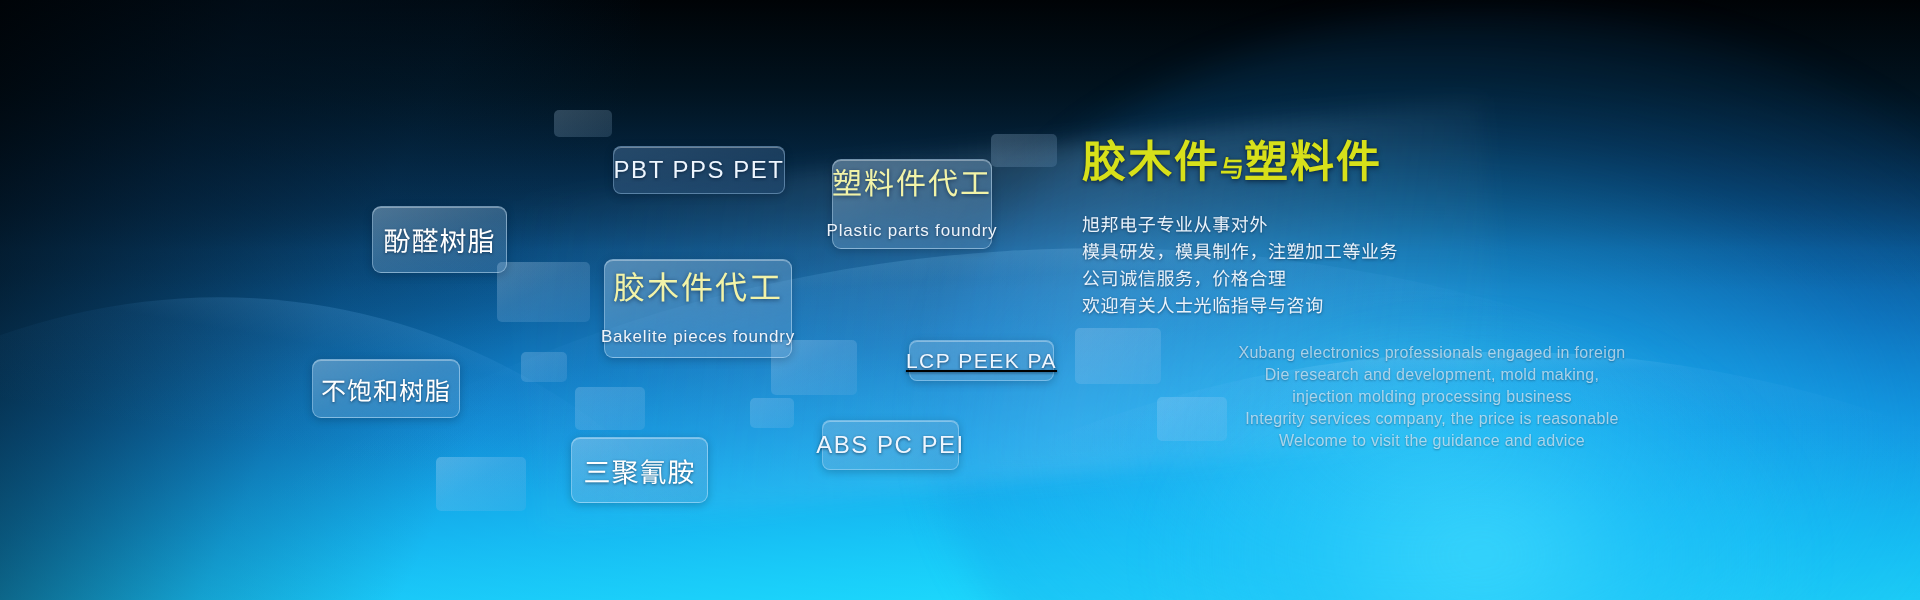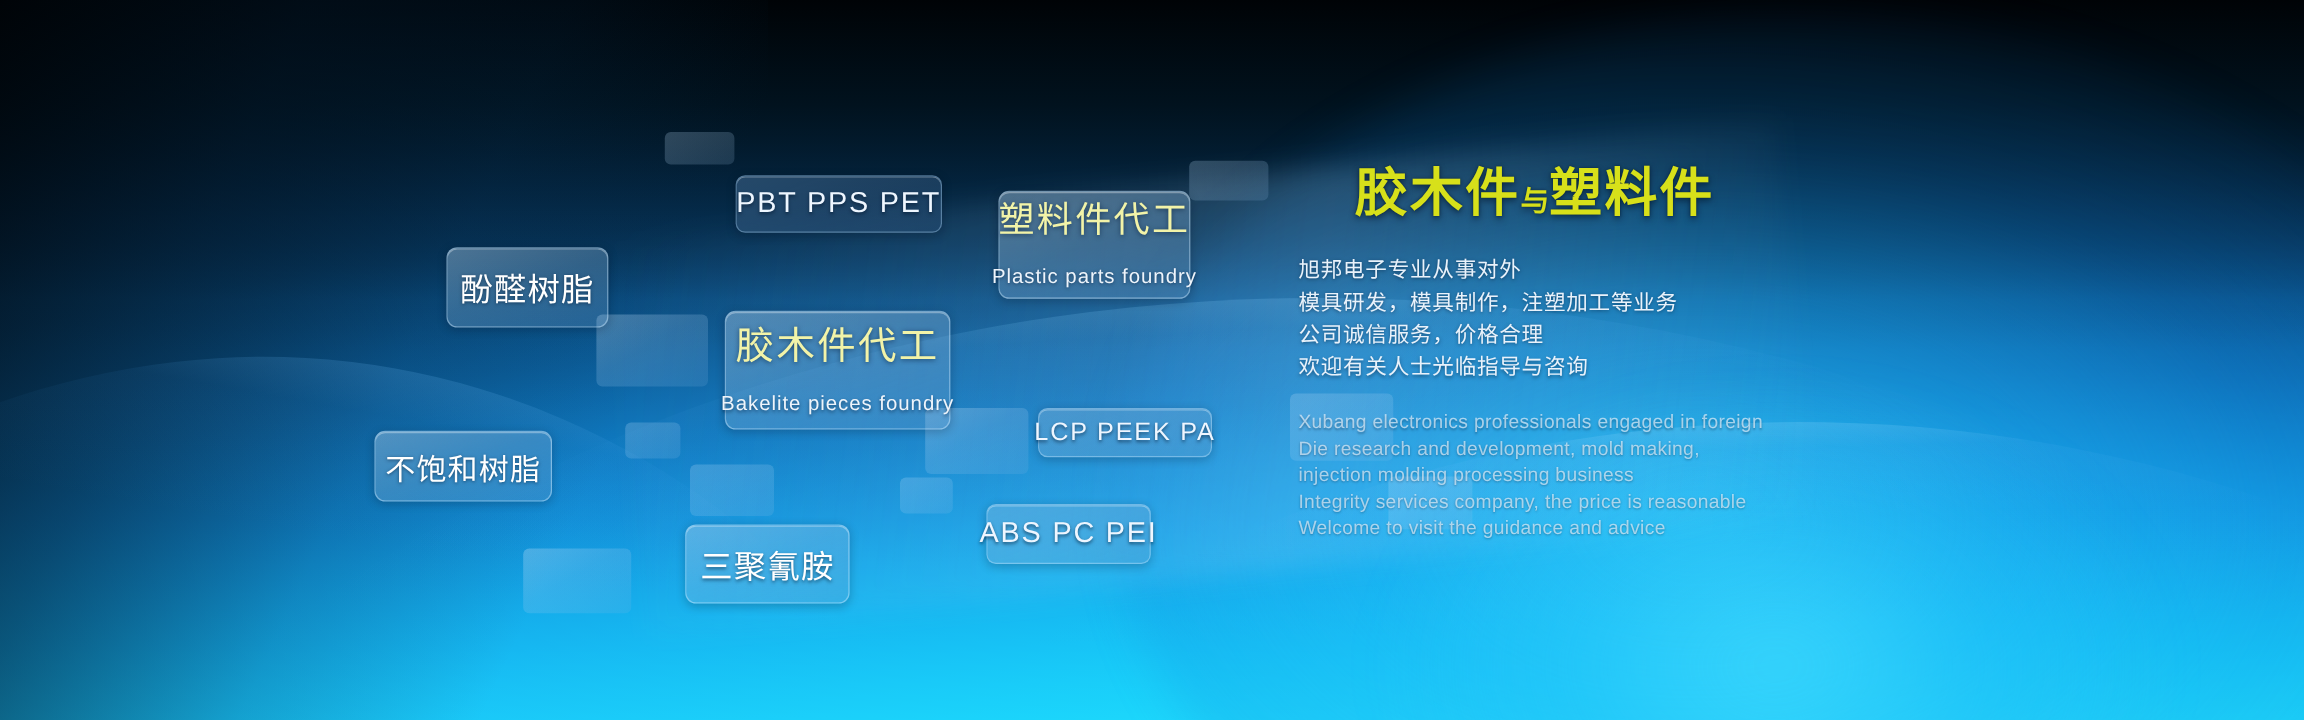--- a/index.html
+++ b/index.html
@@ -166,40 +166,40 @@
     width: 700px;
   }
   .headline {
     font-size: 44px;
     font-weight: bold;
     color: #d7e01a;
     letter-spacing: 2px;
     line-height: 1.1;
     white-space: nowrap;
     text-shadow: 0 2px 5px rgba(0,15,35,0.55), 0 0 2px rgba(0,20,40,0.6);
-    margin-left: 47px;
   }
   .headline .conj {
     font-size: 24px;
     vertical-align: baseline;
     letter-spacing: 0;
   }
   .cn-lines {
     margin-top: 26px;
   }
   .cn-lines div {
     color: #e9f2fb;
     font-size: 18px;
     line-height: 27px;
     letter-spacing: 0.6px;
     white-space: nowrap;
     text-shadow: 0 1px 3px rgba(0,18,40,0.50);
   }
   .en-lines {
     margin-top: 22px;
+    text-align: center;
   }
   .en-lines div {
     color: rgba(225,238,250,0.70);
     font-size: 16px;
     line-height: 22px;
     letter-spacing: 0.3px;
     white-space: nowrap;
     text-shadow: 0 1px 2px rgba(0,18,40,0.35);
   }
 </style>
@@ -226,21 +226,21 @@
   <div class="deco soft" style="left:575px; top:387px; width:70px; height:43px;"></div>
   <div class="deco soft" style="left:750px; top:398px; width:44px; height:30px;"></div>
   <div class="deco" style="left:436px; top:457px; width:90px; height:54px;"></div>
   <div class="deco soft" style="left:1075px; top:328px; width:86px; height:56px;"></div>
   <div class="deco soft" style="left:1157px; top:397px; width:70px; height:44px;"></div>
 
   <div class="card tag dark" style="left:613px; top:146px; width:172px; height:48px;">
     <span class="tag-label">PBT  PPS  PET</span>
   </div>
 
-  <div class="card tag" style="left:865px; top:340px; width:145px; height:41px;">
+  <div class="card tag" style="left:909px; top:340px; width:145px; height:41px;text-decoration:underline;">
     <span class="tag-label" style="font-size:21px;">LCP  PEEK  PA</span>
   </div>
 
   <div class="card tag" style="left:822px; top:420px; width:137px; height:50px;">
     <span class="tag-label">ABS  PC  PEI</span>
   </div>
 
   <div class="card" style="left:312px; top:359px; width:148px; height:59px;">
     <span class="cn-label" style="font-size:25px;">不饱和树脂</span>
   </div>

